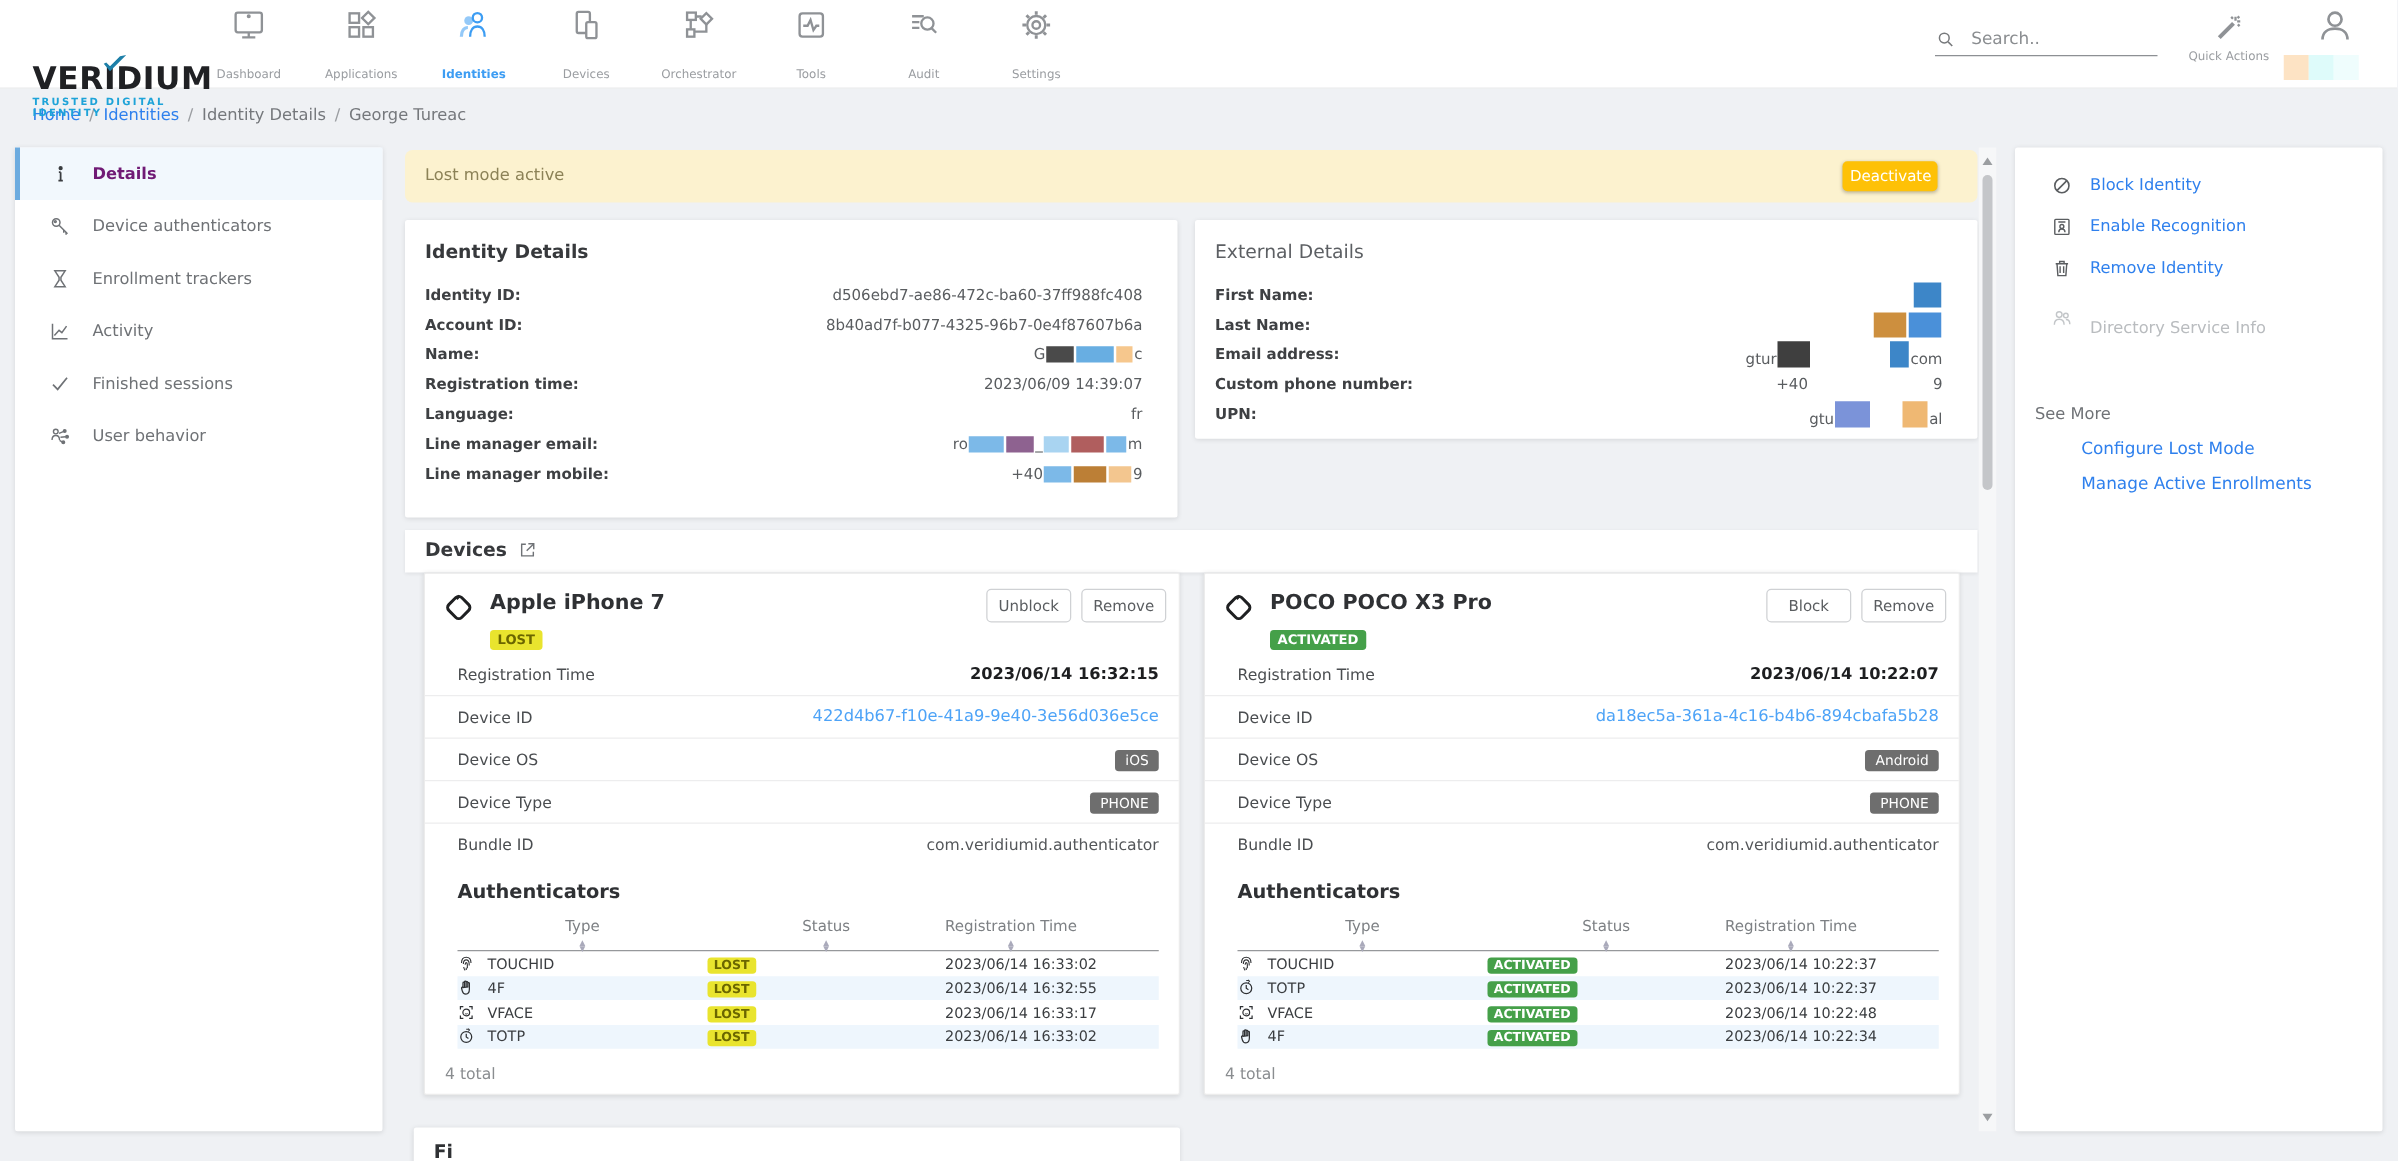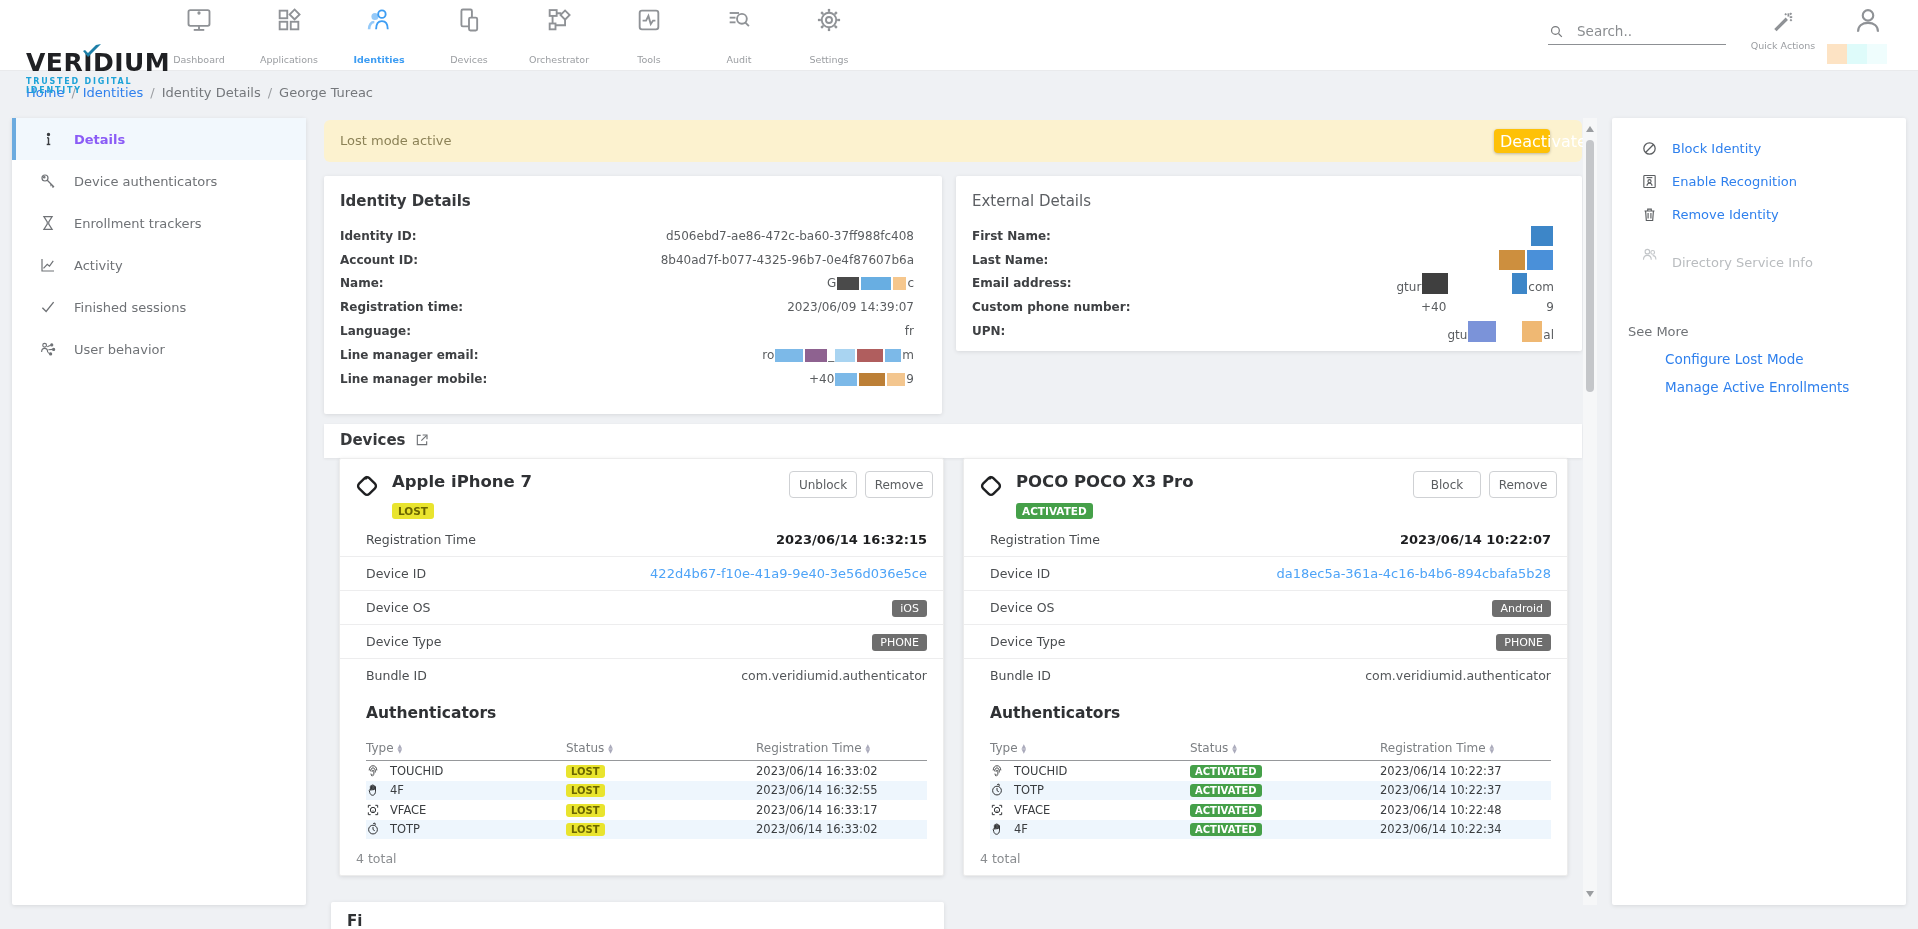--- a/index.html
+++ b/index.html
@@ -43,28 +43,28 @@
 
   
   .card{position:absolute;background:#fff;box-shadow:0 1px 4px rgba(0,0,0,.10);border-radius:2px;}
 
   
   .sidebar{left:12px;top:118px;width:294px;height:787px;}
   .side-item{height:42px;display:flex;align-items:center;padding-left:22px;gap:16px;cursor:pointer;border-left:4px solid transparent;}
   .side-item .icwrap{width:20px;color:#6f7276;}
   .side-item .side-label{font-size:13px;color:#6f7276;}
   .side-item.active{background:#f2f8fd;border-left-color:#6cabdf;}
-  .side-item.active .side-label{font-weight:bold;color:#8b5cf6;}
+  .side-item.active .side-label{font-weight:bold;color:#701a75;}
   .side-item.active .icwrap{color:#3a3d40;}
 
   
   .banner{position:absolute;left:324px;top:120px;width:1258px;height:42px;background:#fcf2cf;border-radius:6px;}
   .banner .banner-text{position:absolute;left:16px;top:13px;font-size:13px;color:#8c8257;}
-  .deactivate-btn{position:absolute;right:32px;top:9px;width:56px;height:24px;background:#fec107;border:none;border-radius:4px;
-    color:#fff;font-size:16px;font-family:inherit;cursor:pointer;box-shadow:0 1px 3px rgba(0,0,0,.25);}
+  .deactivate-btn{position:absolute;right:32px;top:9px;width:76px;height:24px;background:#fec107;border:none;border-radius:4px;
+    color:#fff;font-size:12px;font-family:inherit;cursor:pointer;box-shadow:0 1px 3px rgba(0,0,0,.25);}
 
   
   .identity-card{left:324px;top:176px;width:618px;height:238px;}
   .external-card{left:956px;top:176px;width:626px;height:175px;}
   .panel-title{font-size:15px;font-weight:bold;color:#37393c;padding:16px 16px 8px 16px;}
   .panel-title.light{font-weight:normal;color:#5c5f63;}
   .kv-rows{padding:6px 12px 0 0;}
   .kv-row{display:flex;align-items:center;height:23.8px;padding:0 16px;font-size:12px;}
   .kv-label{font-weight:bold;color:#3e4043;}
   .kv-value{margin-left:auto;color:#5a5d60;white-space:nowrap;}
@@ -91,21 +91,21 @@
   .dev-fields{margin-top:0;}
   .dev-field-row{display:flex;align-items:center;height:33px;margin:0 0 0 0;padding:0 16px 0 26px;border-bottom:1px solid #ededee;font-size:12.5px;color:#4a4d50;}
   .dev-field-row:last-child{border-bottom:none;}
   .dev-field-value{margin-left:auto;color:#54575a;}
   .dev-field-value.bold{font-weight:bold;color:#1d1e20;font-size:13px;}
   .dev-field-value.link{color:#4da3f7;cursor:pointer;font-size:13px;}
 
   .auth-heading{padding:12px 0 0 26px;font-size:15.5px;font-weight:bold;color:#2f3134;}
   .auth-table{margin:14px 16px 0 26px;}
   .auth-thead{display:flex;align-items:center;height:24px;border-bottom:1px solid #96989b;font-size:12px;color:#7d8084;}
-  .auth-th{display:flex;align-items:center;gap:4px;cursor:pointer;}
+  .auth-th{display:flex;align-items:center;gap:4px;cursor:pointer;flex-direction:column;}
   .auth-th.c1{width:200px;}
   .auth-th.c2{width:190px;}
   .sort{display:inline-flex;flex-direction:column;line-height:5px;font-size:6px;color:#aab;}
   .auth-row{display:flex;align-items:center;height:19.5px;font-size:11.5px;color:#3a3d40;}
   .auth-row:nth-child(odd){background:#eef6fd;}
   .auth-c1{width:200px;display:flex;align-items:center;gap:10px;}
   .auth-c1 .icwrap{color:#2f3134;}
   .auth-c2{width:190px;}
   .auth-c2 .badge-lost,.auth-c2 .badge-activated{font-size:10px;padding:1px 5px;}
   .auth-total{padding:12px 0 0 16px;font-size:12.5px;color:#8a8d90;}

